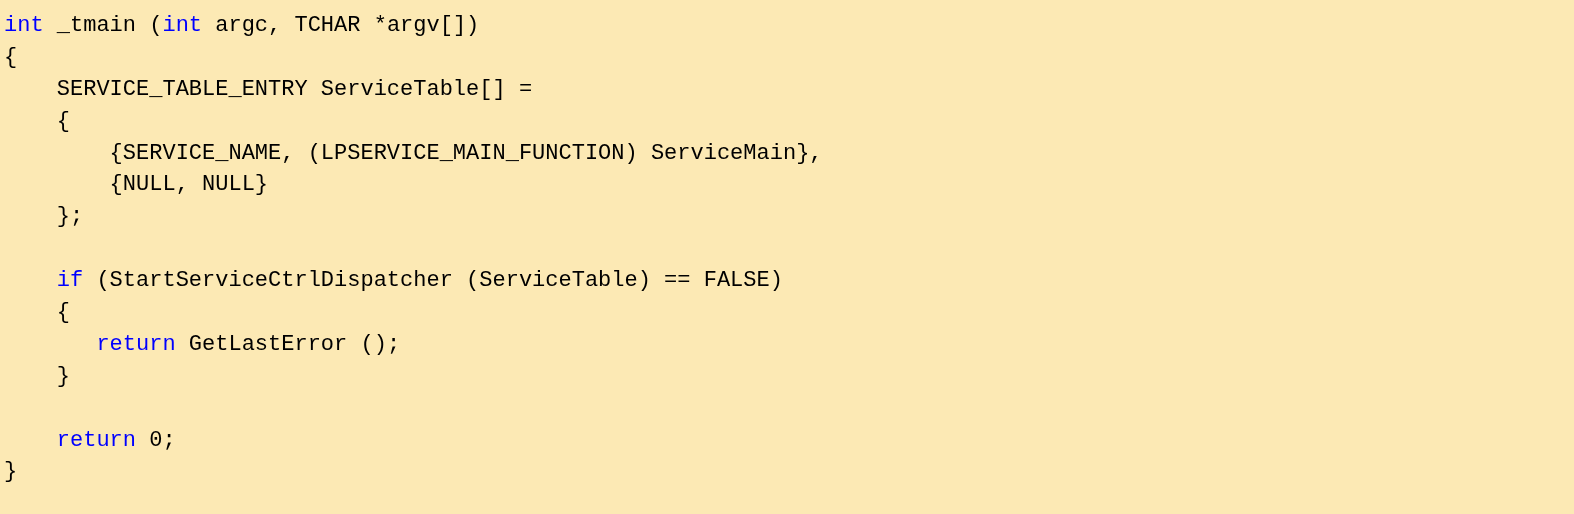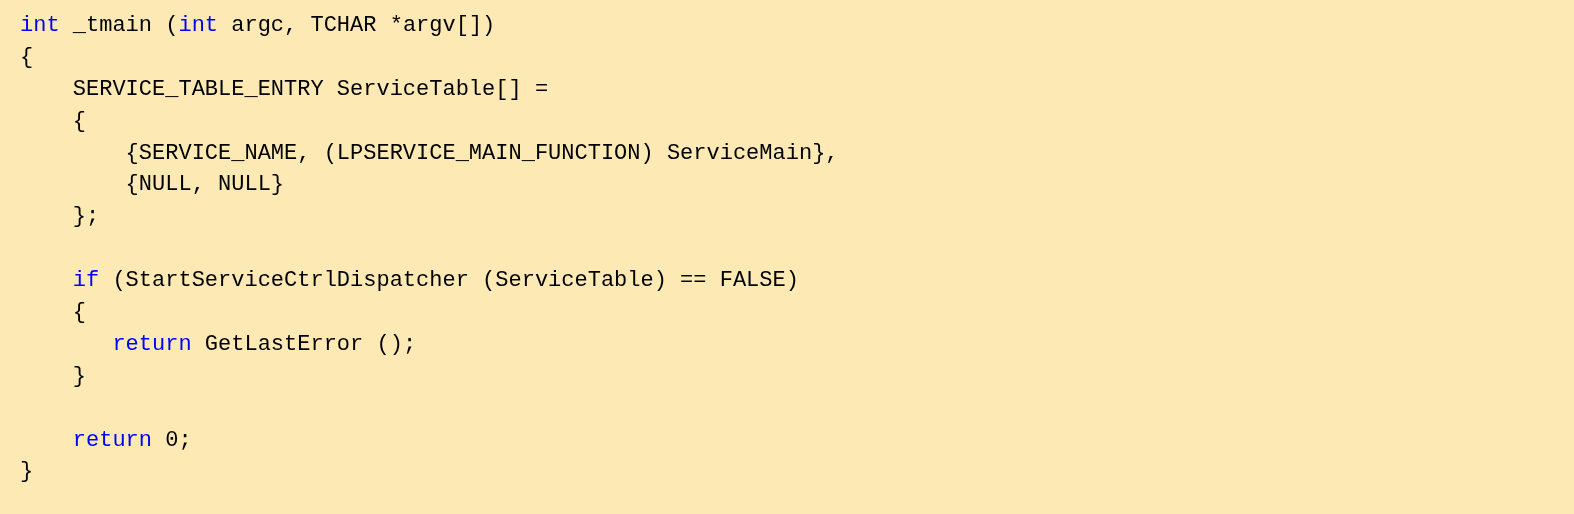--- a/index.html
+++ b/index.html
@@ -5,21 +5,21 @@
     body {
       margin: 0;
       padding: 0;
       background-color: #fce9b4;
       font-family: 'Courier New', Courier, monospace;
       font-size: 22px;
       line-height: 1.45;
       color: #000000;
     }
     .code-container {
-      padding: 10px 20px;
+      padding: 10px 4px;
       white-space: pre;
     }
     .keyword {
       color: #0000ff;
     }
     .rest {
       color: #000000;
     }
   </style>
 </head>

